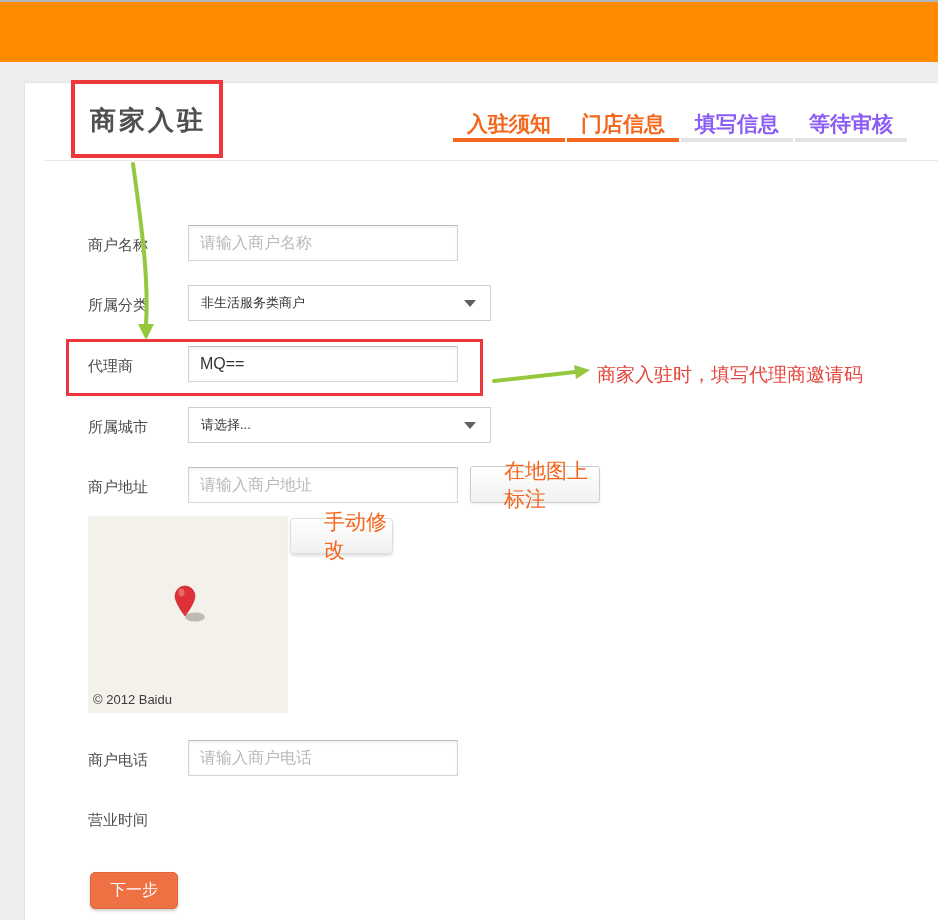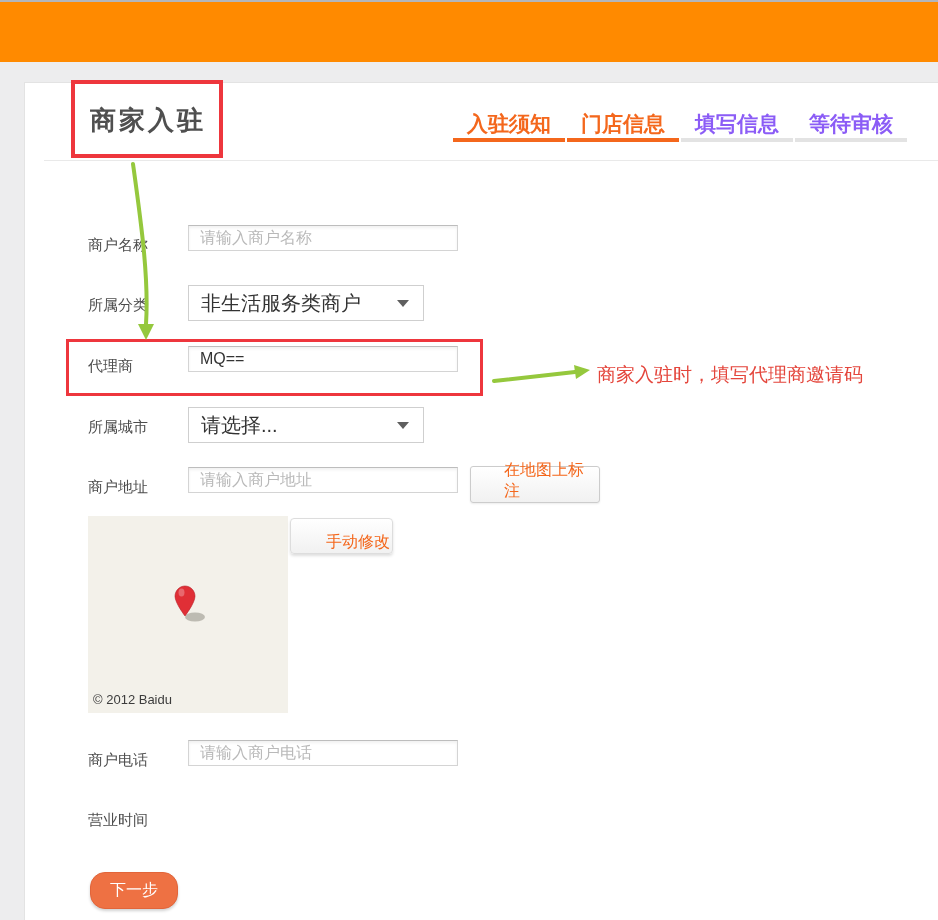--- a/index.html
+++ b/index.html
@@ -32,51 +32,51 @@
   .tab.active .bar { background:#f4671c; }
   .tab.inactive { color:#8b5cf6; }
   .tab.inactive .bar { background:#e3e3e3; }
   #tab1 { left:453px; } #tab2 { left:567px; } #tab3 { left:681px; } #tab4 { left:795px; }
 
   .divider { position:absolute; left:44px; top:160px; width:894px; height:1px; background:#e9e9e9; }
 
   
   .flabel { position:absolute; left:88px; width:96px; font-size:15px; color:#4d4d4d; }
   .tinput {
-    position:absolute; left:188px; width:270px; height:26px;
+    position:absolute; left:188px; width:270px; height:36px;
     border:1px solid #d4d4d4; border-top-color:#bdbdbd; background:#fff;
     box-shadow:inset 0 2px 3px rgba(0,0,0,0.06);
     padding:0 11px; font-size:16px; color:#333;
     font-family:"Liberation Sans","DejaVu Sans",sans-serif; outline:none;
   }
   .tinput::placeholder { color:#b9b9b9; opacity:1; }
   .tselect {
-    position:absolute; left:188px; width:236px; height:36px; background:#fff;
-    border:1px solid #cfcfcf; font-size:20px; color:#333;
+    position:absolute; left:188px; width:303px; height:36px; background:#fff;
+    border:1px solid #cfcfcf; font-size:13px; color:#333;
     line-height:34px; padding-left:12px; cursor:pointer;
   }
   .caret {
     position:absolute; right:14px; top:14px; width:0; height:0;
     border-left:6px solid transparent; border-right:6px solid transparent;
     border-top:7px solid #5f5f5f;
   }
   .btn-light {
-    position:absolute; display:flex; align-items:flex-end; justify-content:center;
+    position:absolute; display:flex; align-items:center; justify-content:center;
     background:linear-gradient(#ffffff,#f1f1f1); border:1px solid #cccccc;
-    border-radius:3px; color:#f4671c; font-size:16px; cursor:pointer;
+    border-radius:3px; color:#f4671c; font-size:21px; cursor:pointer;
     box-shadow:0 1px 2px rgba(0,0,0,0.08);
     padding-left:33px;
   }
   #btn-map-annotate { left:470px; top:466px; width:130px; height:37px; }
   #btn-manual-edit  { left:290px; top:518px; width:103px; height:36px; border-radius:4px;
                       border-color:#dddddd; box-shadow:0 2px 3px rgba(0,0,0,0.13); }
   #btn-next {
     position:absolute; left:90px; top:872px; width:88px; height:37px;
     display:flex; align-items:center; justify-content:center;
-    background:#ee7143; border:1px solid #e2653a; border-radius:15px;
+    background:#ee7143; border:1px solid #e2653a; border-radius:5px;
     color:#ffffff; font-size:16px; cursor:pointer;
     box-shadow:0 2px 3px rgba(0,0,0,0.18);
   }
   
   .map-canvas { position:absolute; left:88px; top:516px; width:200px; height:197px; background:#f3f1ea; }
   .map-attribution { position:absolute; left:5px; bottom:6px; font-size:13px; color:#3c3c3c; }
   .map-pin { position:absolute; left:84px; top:68px; }
 
   
   .agent-note {

